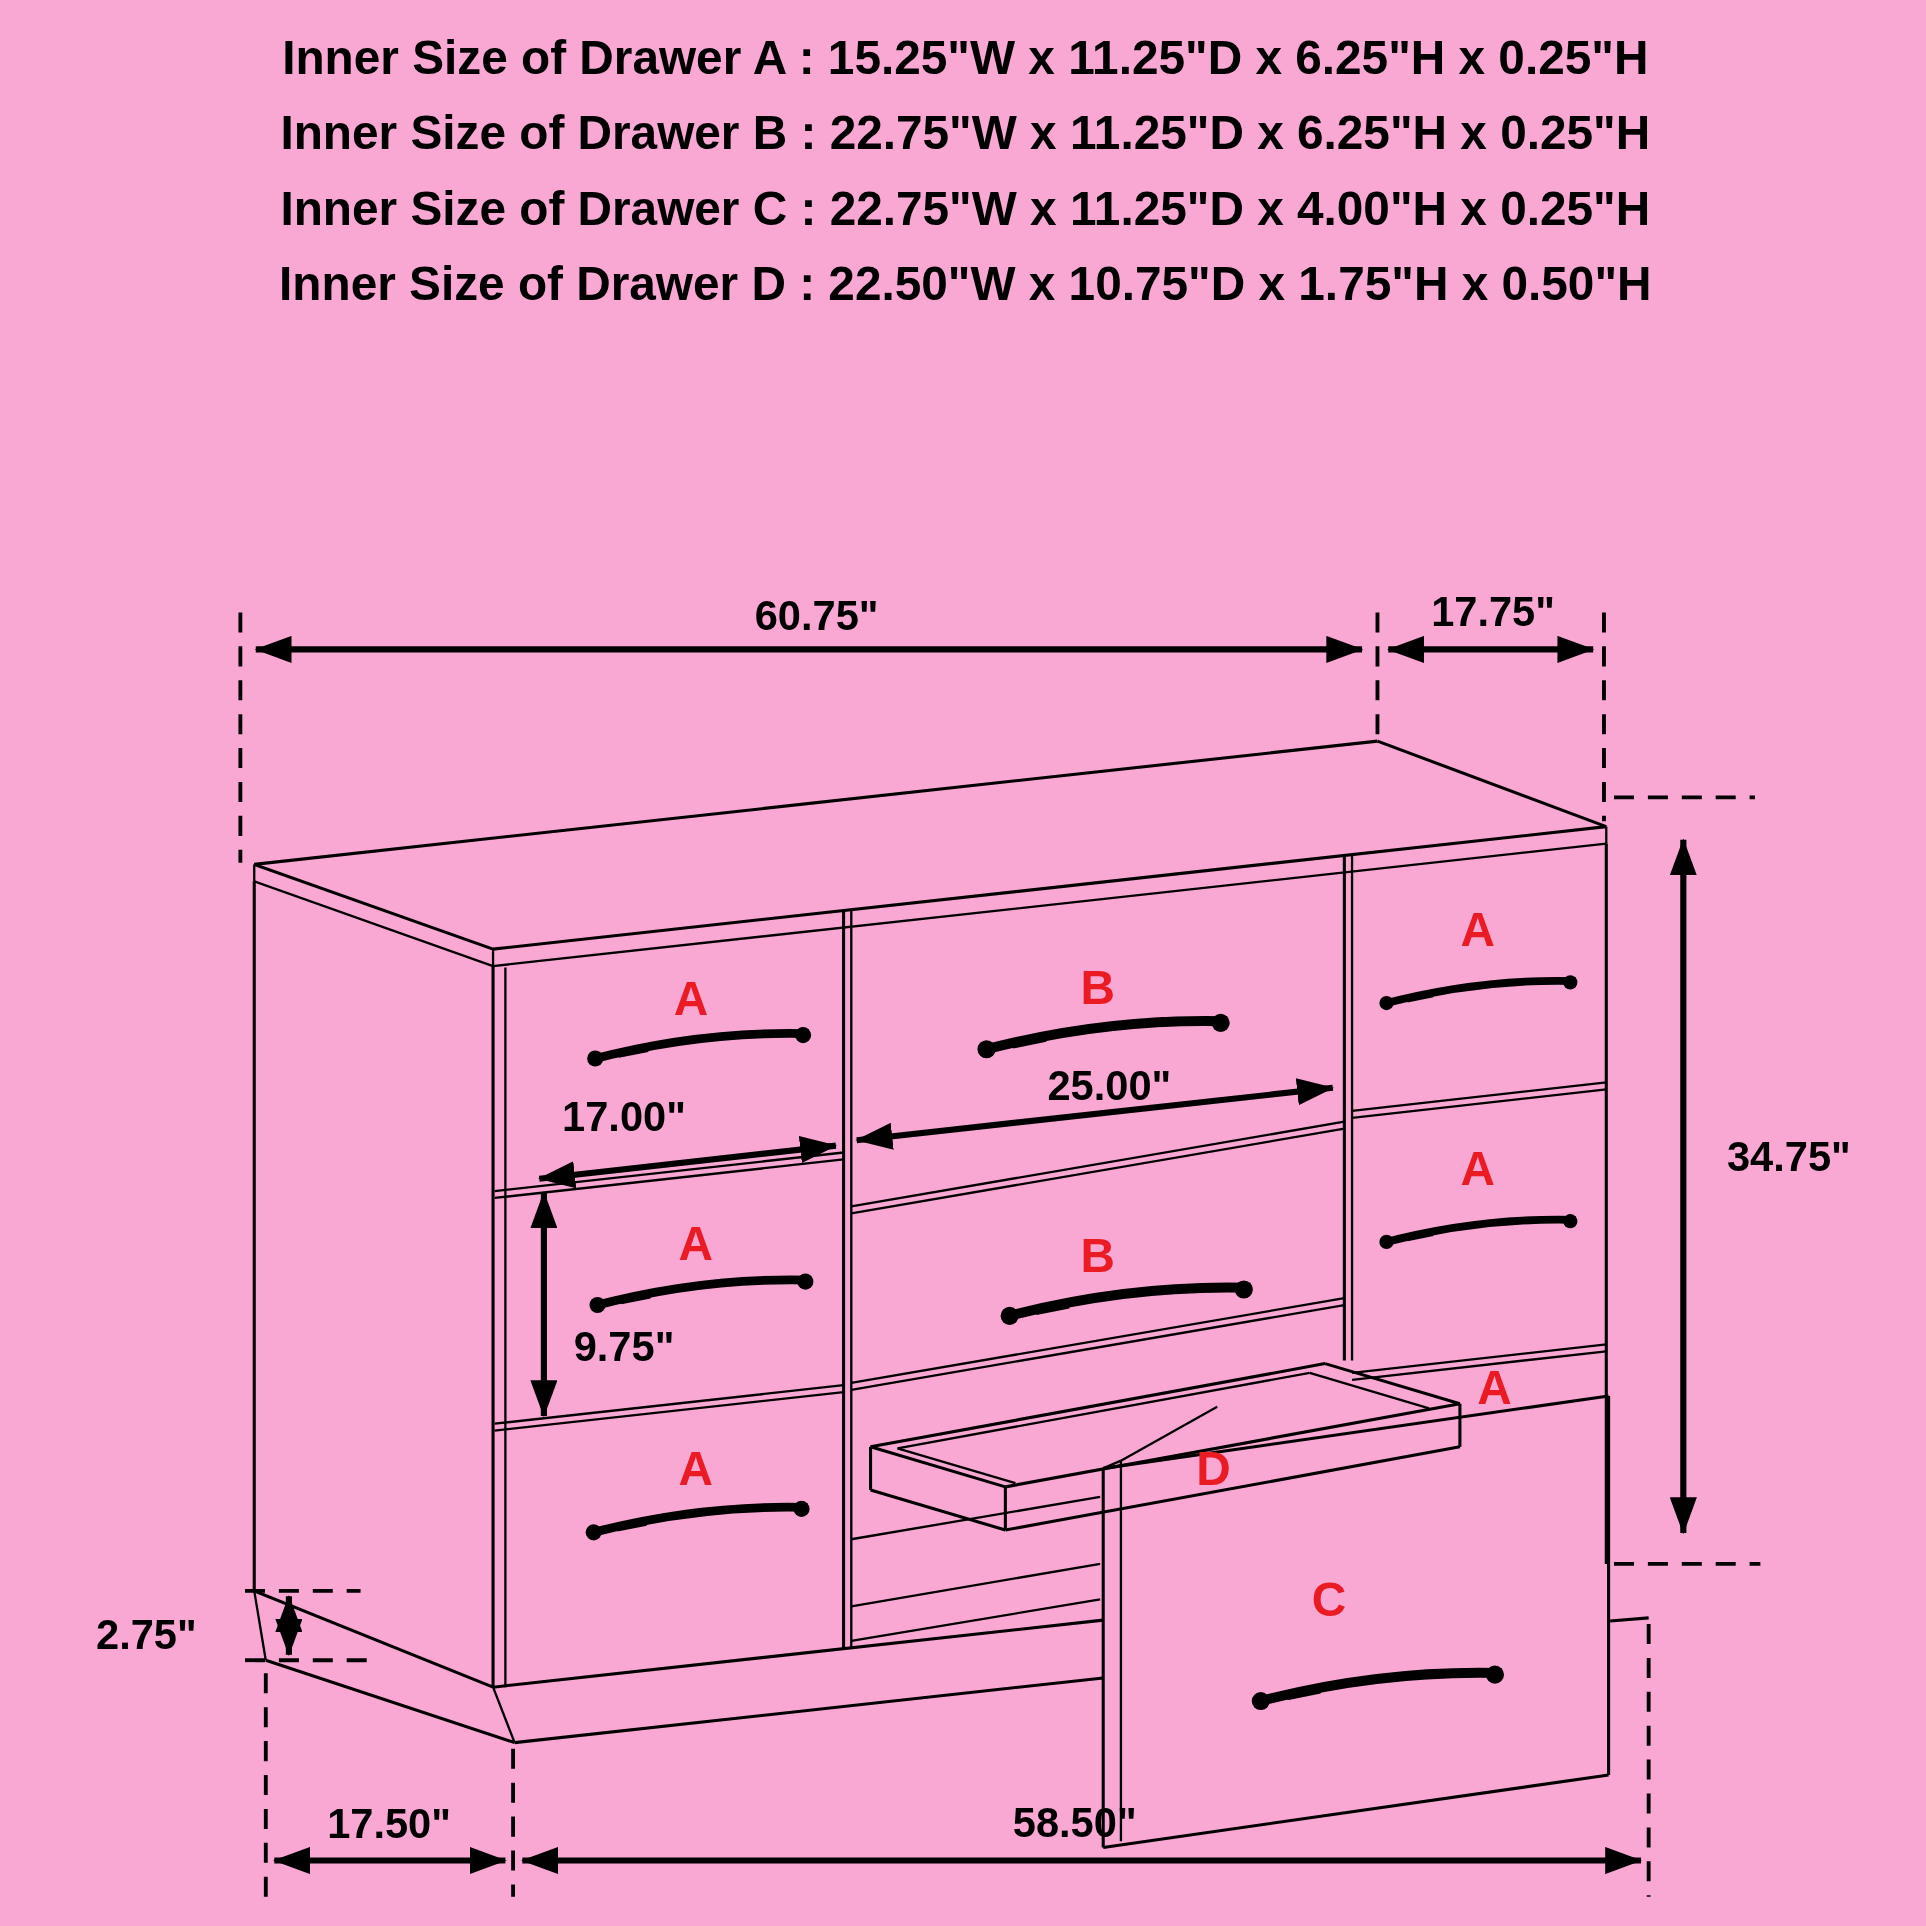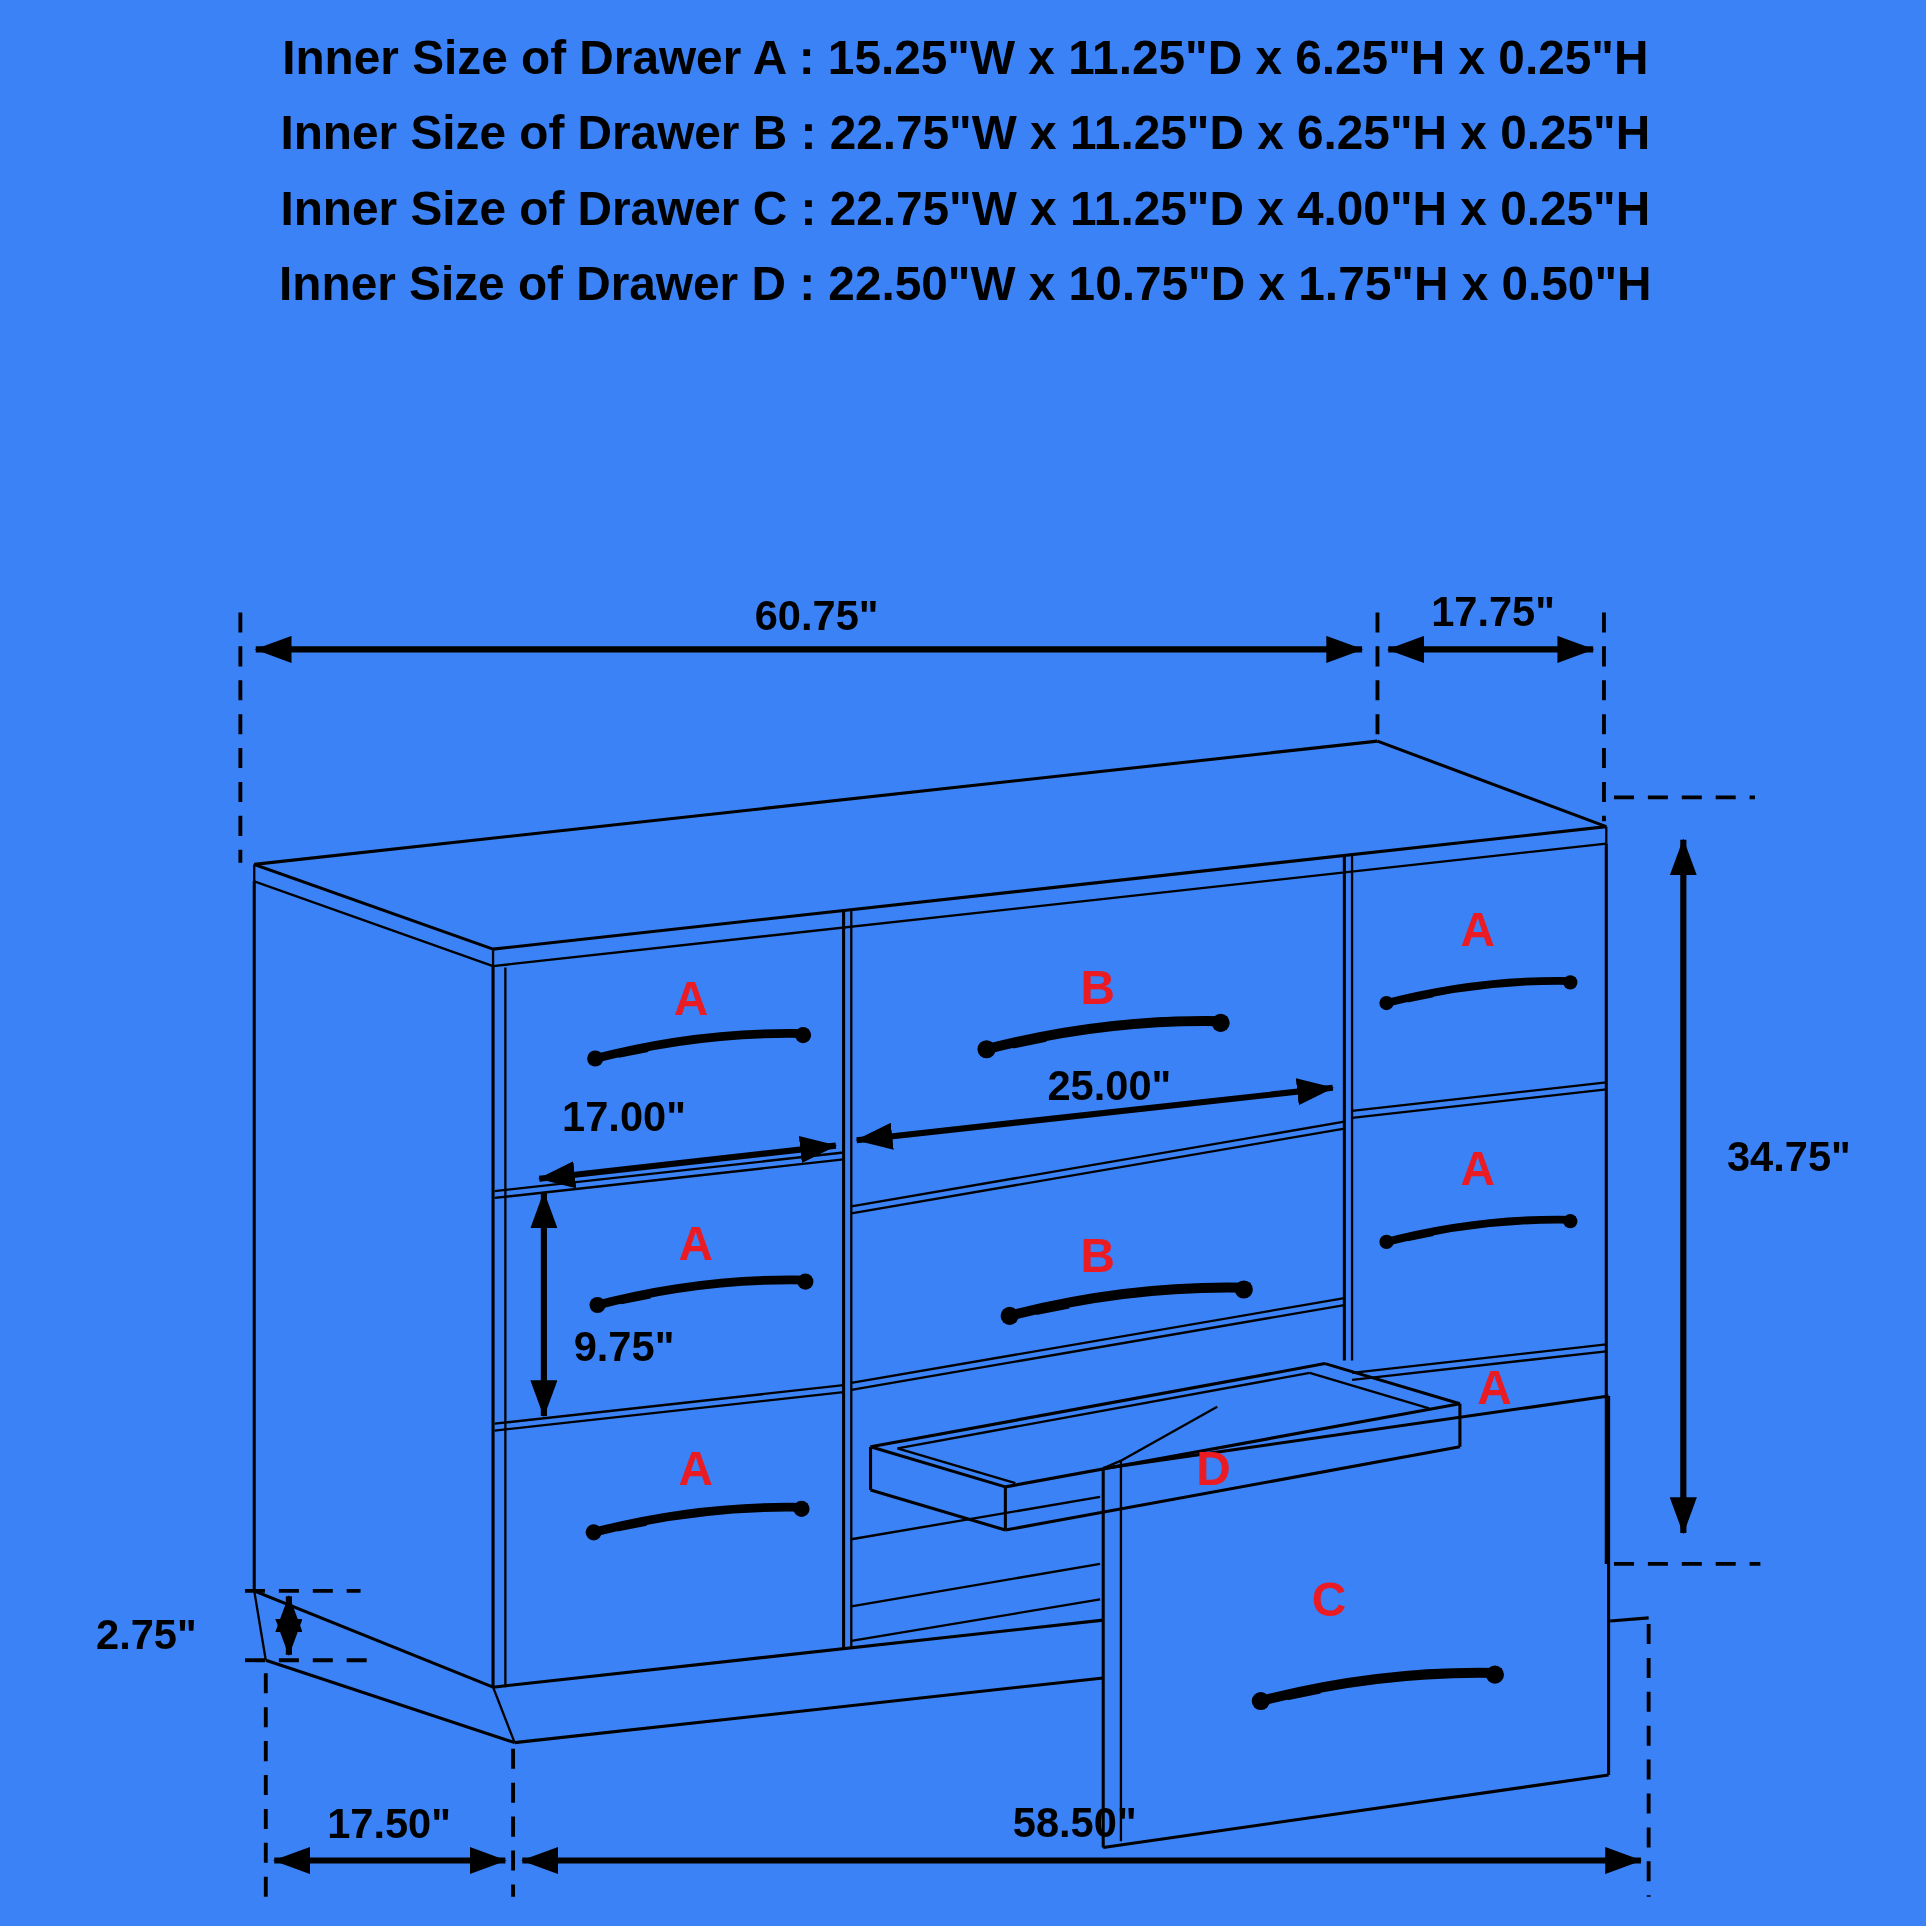--- a/index.html
+++ b/index.html
@@ -1,16 +1,16 @@
 <!DOCTYPE html>
 <html style="font-size:12.3px"><head>
 <meta charset="utf-8">
 <style>
   html,body{margin:0;padding:0;background:#ffffff;}
-  .page{width:1926px;height:1926px;position:relative;background:#3b82f6;
+  .page{width:1926px;height:1926px;position:relative;background:#f9a8d4;
         font-family:"Liberation Sans", sans-serif;}
   svg text{font-family:"Liberation Sans", sans-serif;font-weight:bold;}
   .hdr{font-size:62px;fill:#000;text-anchor:middle;}
   .dimtxt{font-size:54px;fill:#000;text-anchor:middle;}
   .ltr{font-size:62px;text-anchor:middle;}
   .ln{stroke:#000;stroke-width:4;fill:none;}
   .thin{stroke:#000;stroke-width:3;fill:none;}
   .dash{stroke:#000;stroke-width:5;fill:none;stroke-dasharray:26 18;}
   .dim{stroke:#000;stroke-width:8;fill:none;}
 </style>

